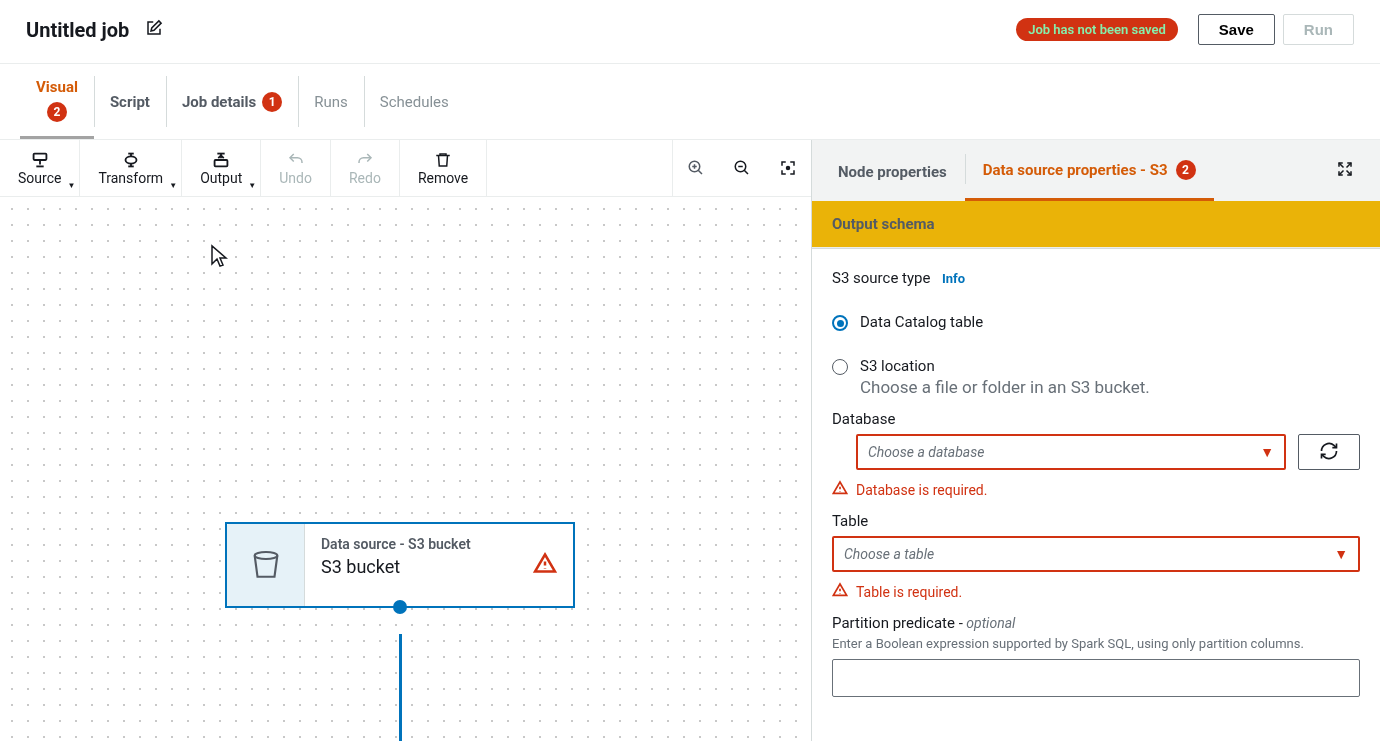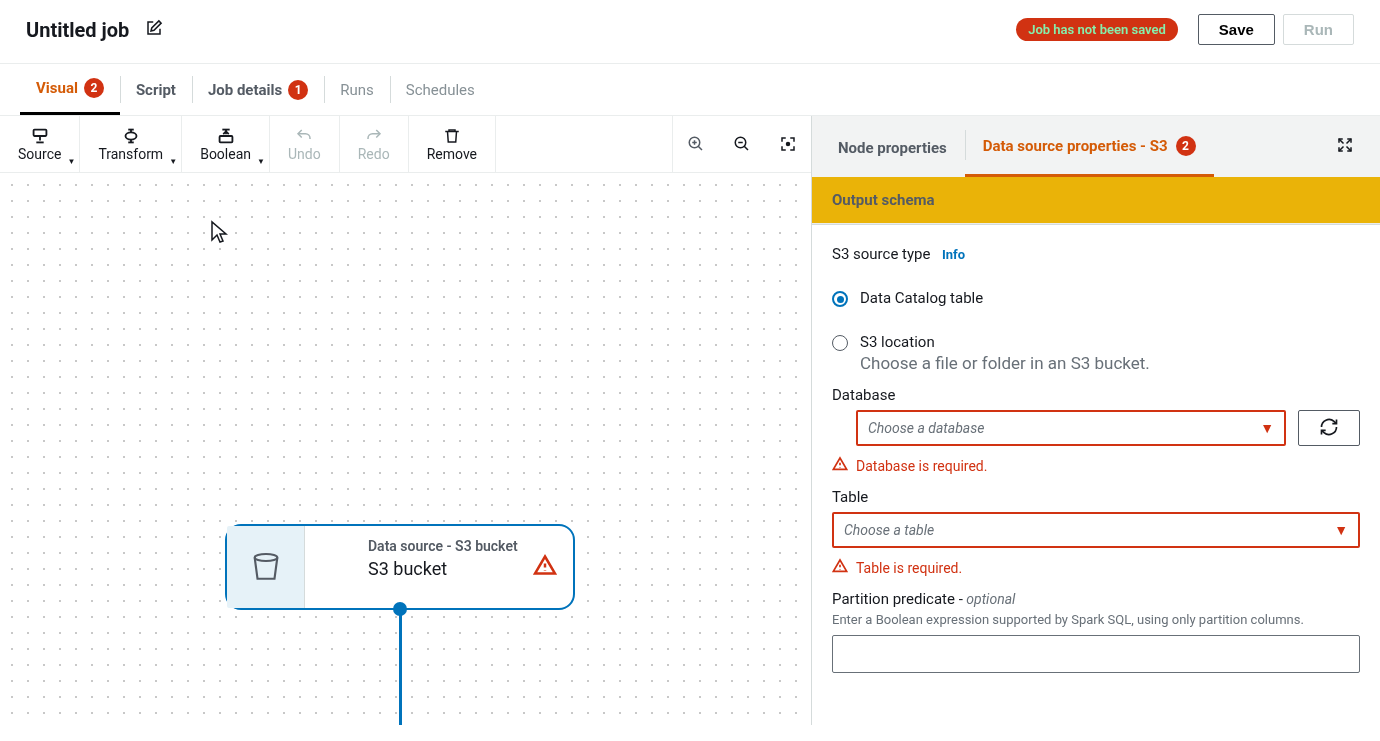--- a/index.html
+++ b/index.html
@@ -58,21 +58,21 @@
     display: flex;
     align-items: center;
     gap: 6px;
   }
   .main-tab + .main-tab::before {
     content: "";
     position: absolute;
     left: 0; top: 12px; bottom: 12px;
     width: 1px; background: #d5dbdb;
   }
-  .main-tab.active { color: #d45b07; border-bottom: 3px solid #000000; }
+  .main-tab.active { color: #d45b07; border-bottom: 3px solid #a3a3a3; flex-direction: column; }
   .main-tab.quiet { color: #879196; font-weight: 400; }
   .badge {
     display: inline-flex;
     align-items: center;
     justify-content: center;
     min-width: 20px; height: 20px;
     border-radius: 10px;
     background: #d13212;
     color: #fff;
     font-size: 12px;
@@ -112,27 +112,26 @@
     position: relative;
     background-image: radial-gradient(#c8c8c8 1px, transparent 1px);
     background-size: 16px 16px;
     background-position: 4px 4px;
     overflow: hidden;
   }
   .cursor { position: absolute; left: 210px; top: 47px; }
   
   .node {
     position: absolute;
-    left: 225px; top: 351px;
+    left: 225px; top: 325px;
     width: 350px; height: 86px;
     border: 2px solid #0073bb;
-    border-radius: 16px;
+    border-radius: 0;
     background: #fff;
     display: flex;
-    gap: 47px;
   }
   .node .iconbox {
     width: 78px;
     background: #e6f2f8;
     border-right: 1px solid #d5dbdb;
     display: flex; align-items: center; justify-content: center;
     border-top-left-radius: 2px; border-bottom-left-radius: 2px;
   }
   .node .body { flex: 1; padding: 12px 16px; position: relative; }
   .node .subtitle { font-size: 14px; color: #545b64; font-weight: 600; }
@@ -288,21 +287,21 @@
       </div>
       <div class="tool">
         <span class="tool-icon">
           <svg width="22" height="18" viewBox="0 0 24 18" fill="none" stroke="#16191f" stroke-width="2">
               <path d="M8 2h8"></path>
               <path d="M12 2v5"></path>
               <path d="M12 4l-3 3M12 4l3 3"></path>
               <rect x="5" y="9" width="14" height="7" rx="1"></rect>
             </svg>
         </span>
-        <span>Boolean</span>
+        <span>Output</span>
         <span class="caret">▼</span>
       </div>
       <div class="tool quiet">
         <span class="tool-icon">
           <svg width="20" height="18" viewBox="0 0 24 24" fill="none" stroke="currentColor" stroke-width="2">
               <path d="M9 14L4 9l5-5"></path>
               <path d="M4 9h10a6 6 0 016 6v1"></path>
             </svg>
         </span>
         <span>Undo</span>

